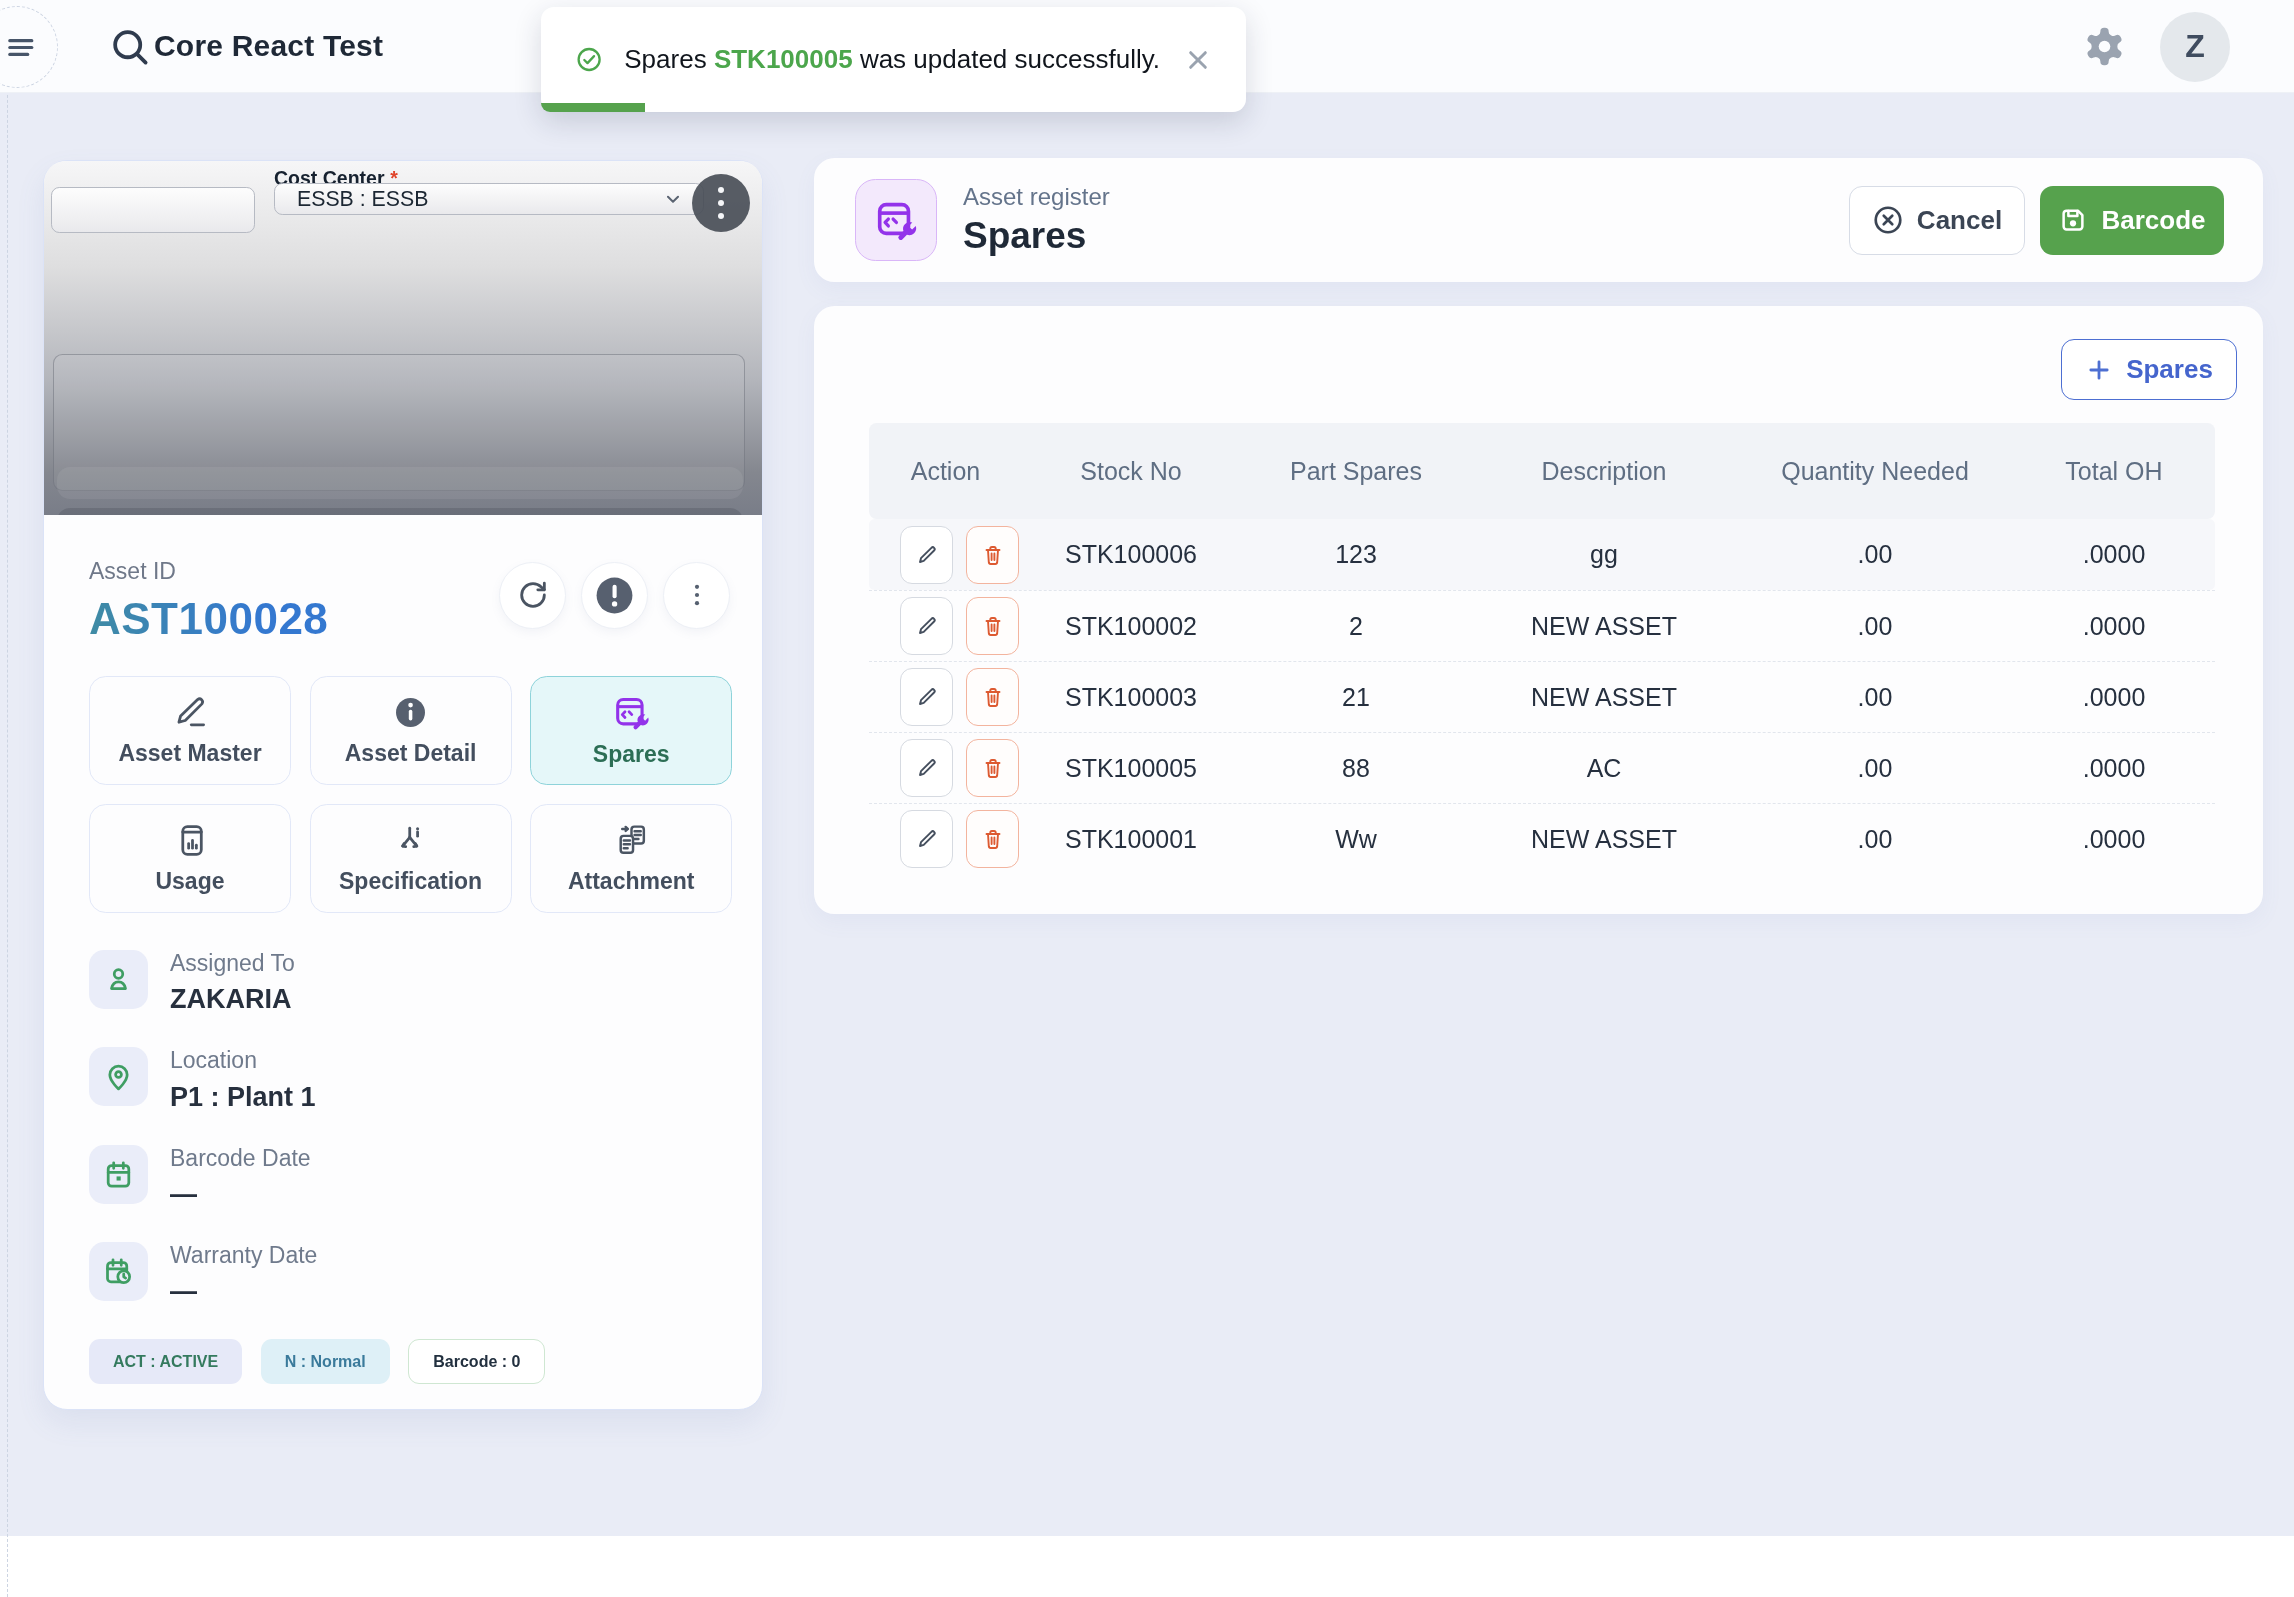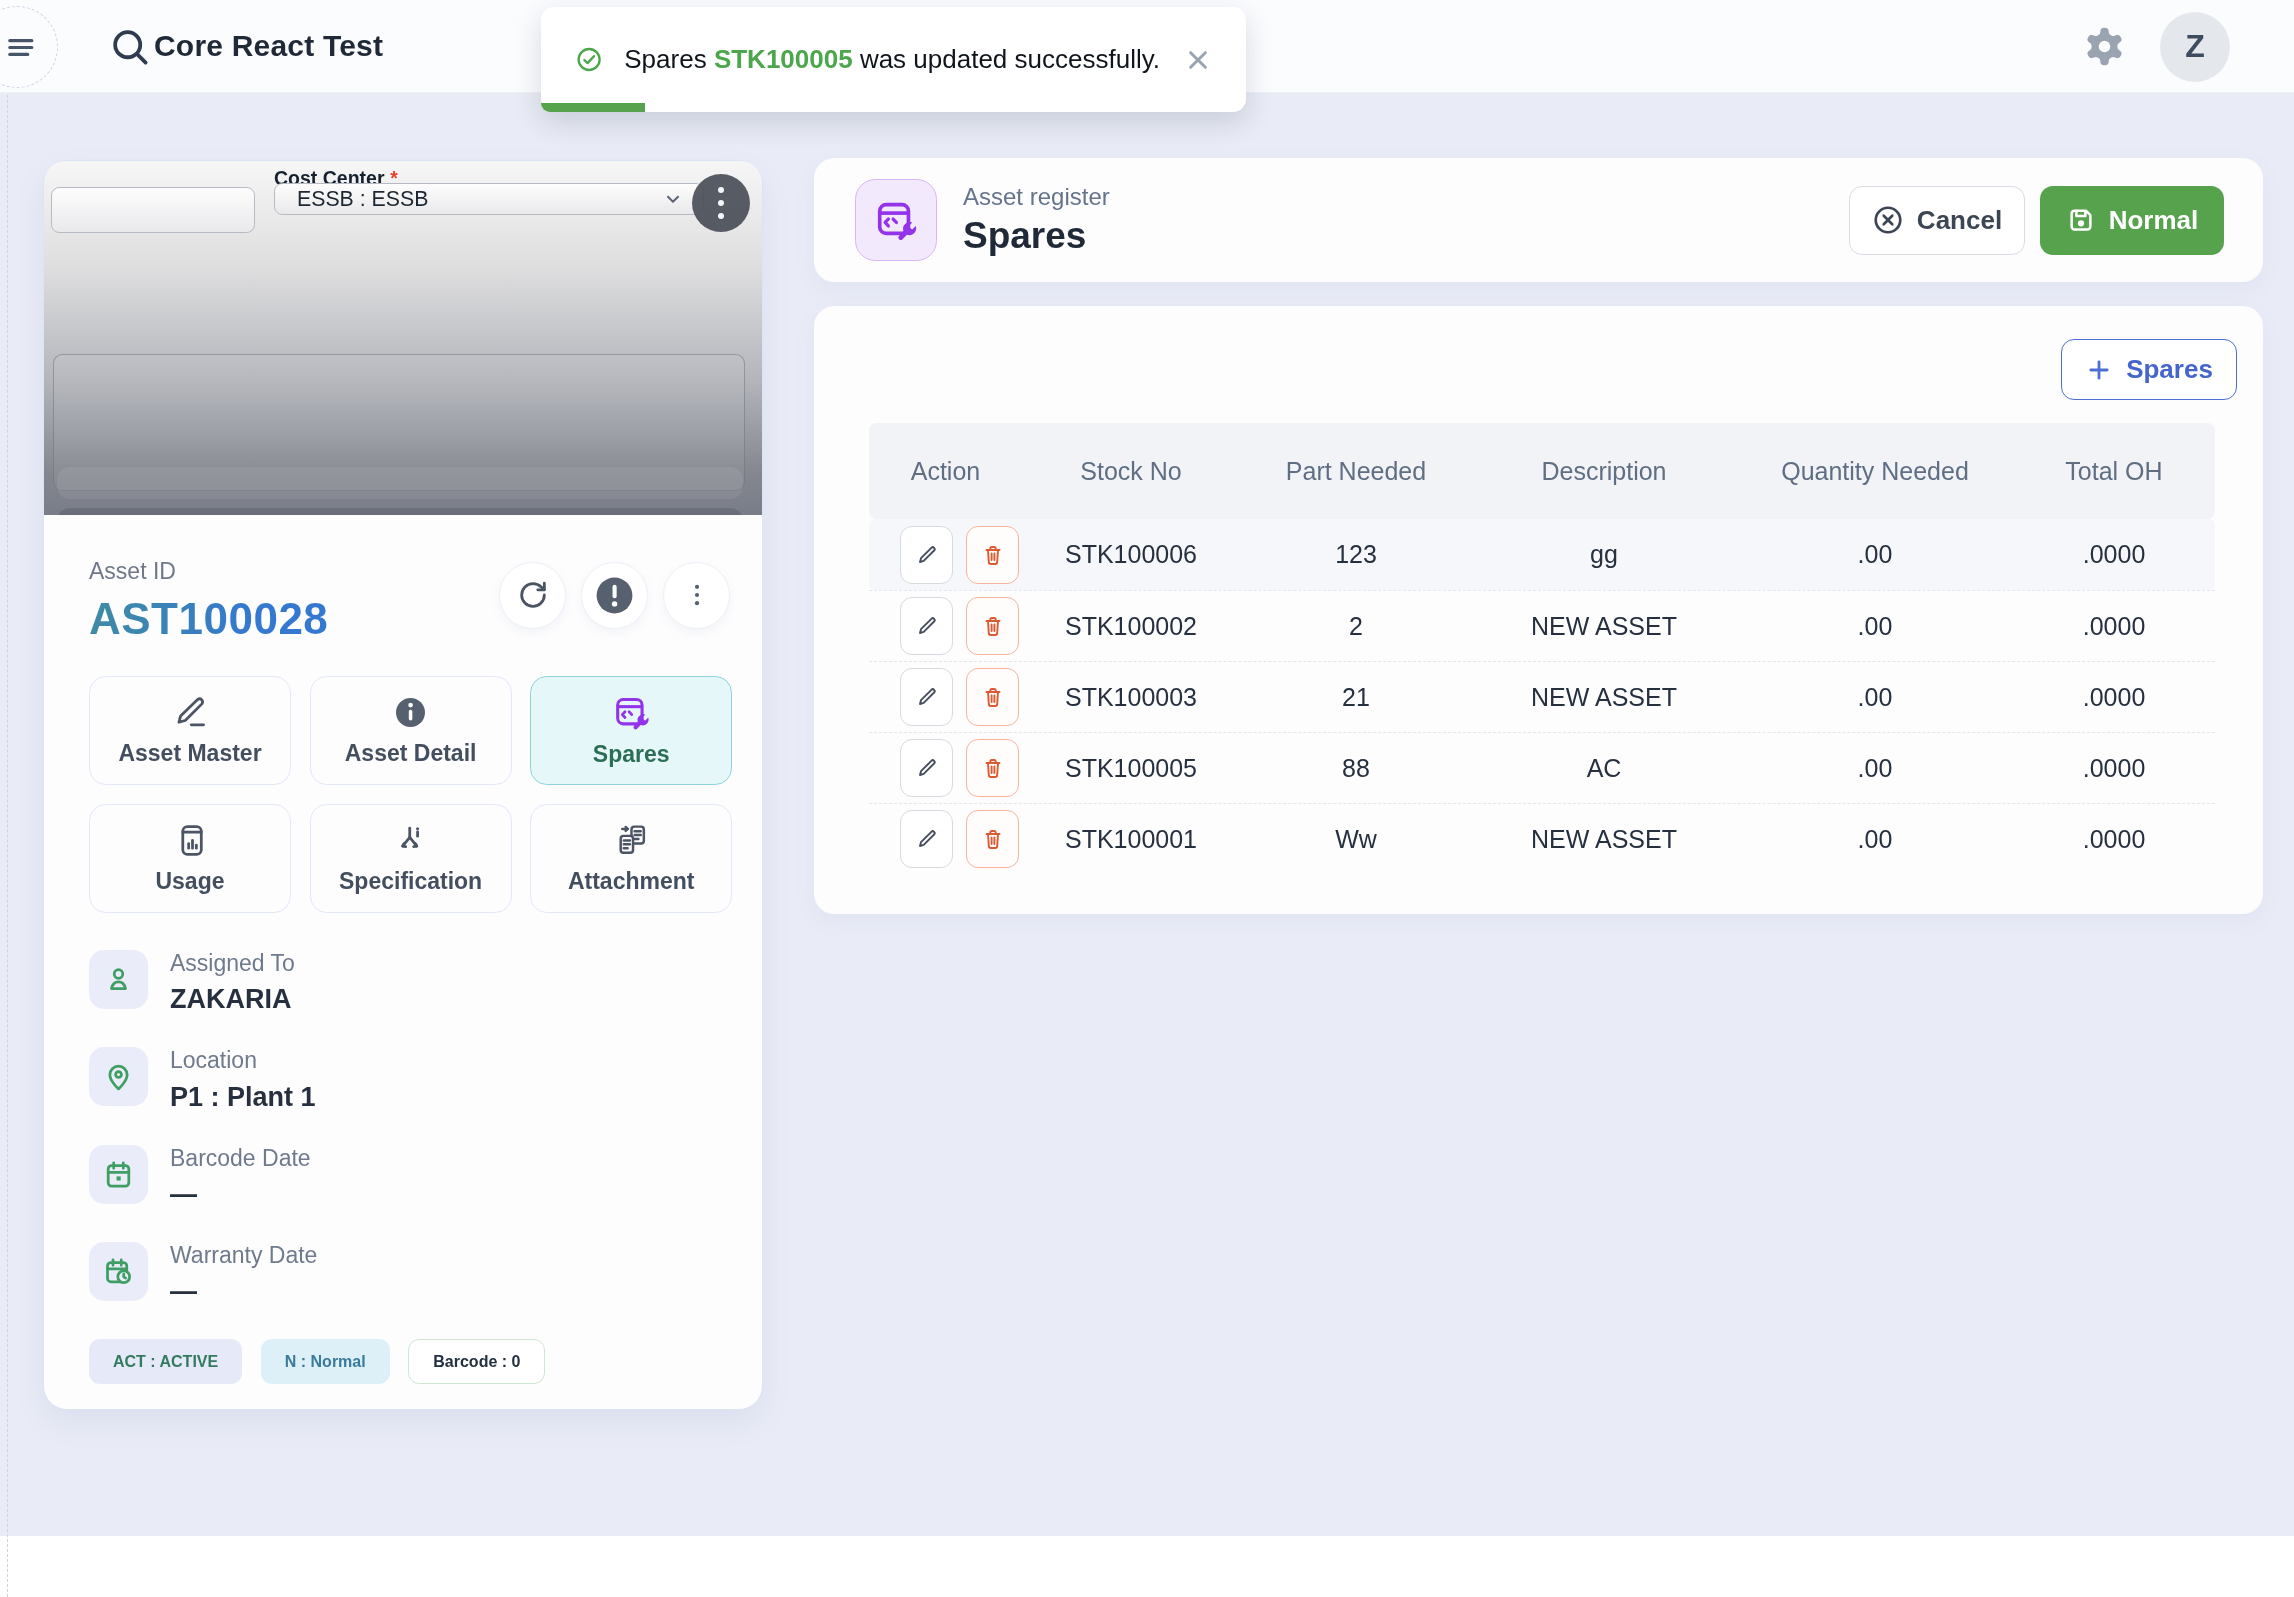--- a/index.html
+++ b/index.html
@@ -347,38 +347,38 @@
             <path d="m8.8 8.8 6.4 6.4m0-6.4-6.4 6.4"></path>
           </svg>
         <span>Cancel</span>
       </button>
       <button class="btn btn-update">
         <svg width="30" height="30" viewBox="0 0 24 24" fill="none" stroke="#ffffff" stroke-width="2" stroke-linecap="round" stroke-linejoin="round">
             <path d="M4.5 6.8A2.3 2.3 0 0 1 6.8 4.5h9.1l3.6 3.6v9.1a2.3 2.3 0 0 1-2.3 2.3H6.8a2.3 2.3 0 0 1-2.3-2.3z"></path>
             <path d="M8.3 4.7v4h7.2v-3.9"></path>
             <circle cx="12" cy="14.6" r="2.5" fill="#ffffff" stroke="none"></circle>
           </svg>
-        <span>Normal</span>
+        <span>Barcode</span>
       </button>
     </div>
   </section>
 
   <section class="table-card">
     <button class="btn btn-add">
       <svg width="28" height="28" viewBox="0 0 24 24" fill="none" stroke="#4d6fd2" stroke-width="2.4" stroke-linecap="round">
           <path d="M12 5v14M5 12h14"></path>
         </svg>
       <span>Spares</span>
     </button>
 
     <div class="table">
       <div class="thead">
         <div class="th c-action">Action</div>
         <div class="th c-stock">Stock No</div>
-        <div class="th c-part">Part Needed</div>
+        <div class="th c-part">Part Spares</div>
         <div class="th c-desc">Description</div>
         <div class="th c-qty">Quantity Needed</div>
         <div class="th c-total">Total OH</div>
       </div>
 
       <div class="trow tinted">
         <div class="c-action action-cell">
           <button class="icon-btn edit-btn">
               <svg width="24" height="24" viewBox="0 0 24 24" fill="none" stroke="#454f5e" stroke-width="1.9" stroke-linecap="round" stroke-linejoin="round">
                 <path d="M5 19l1-3.8L16.4 4.8a1.9 1.9 0 0 1 2.7 2.7L8.7 17.9 5 19z"></path>

